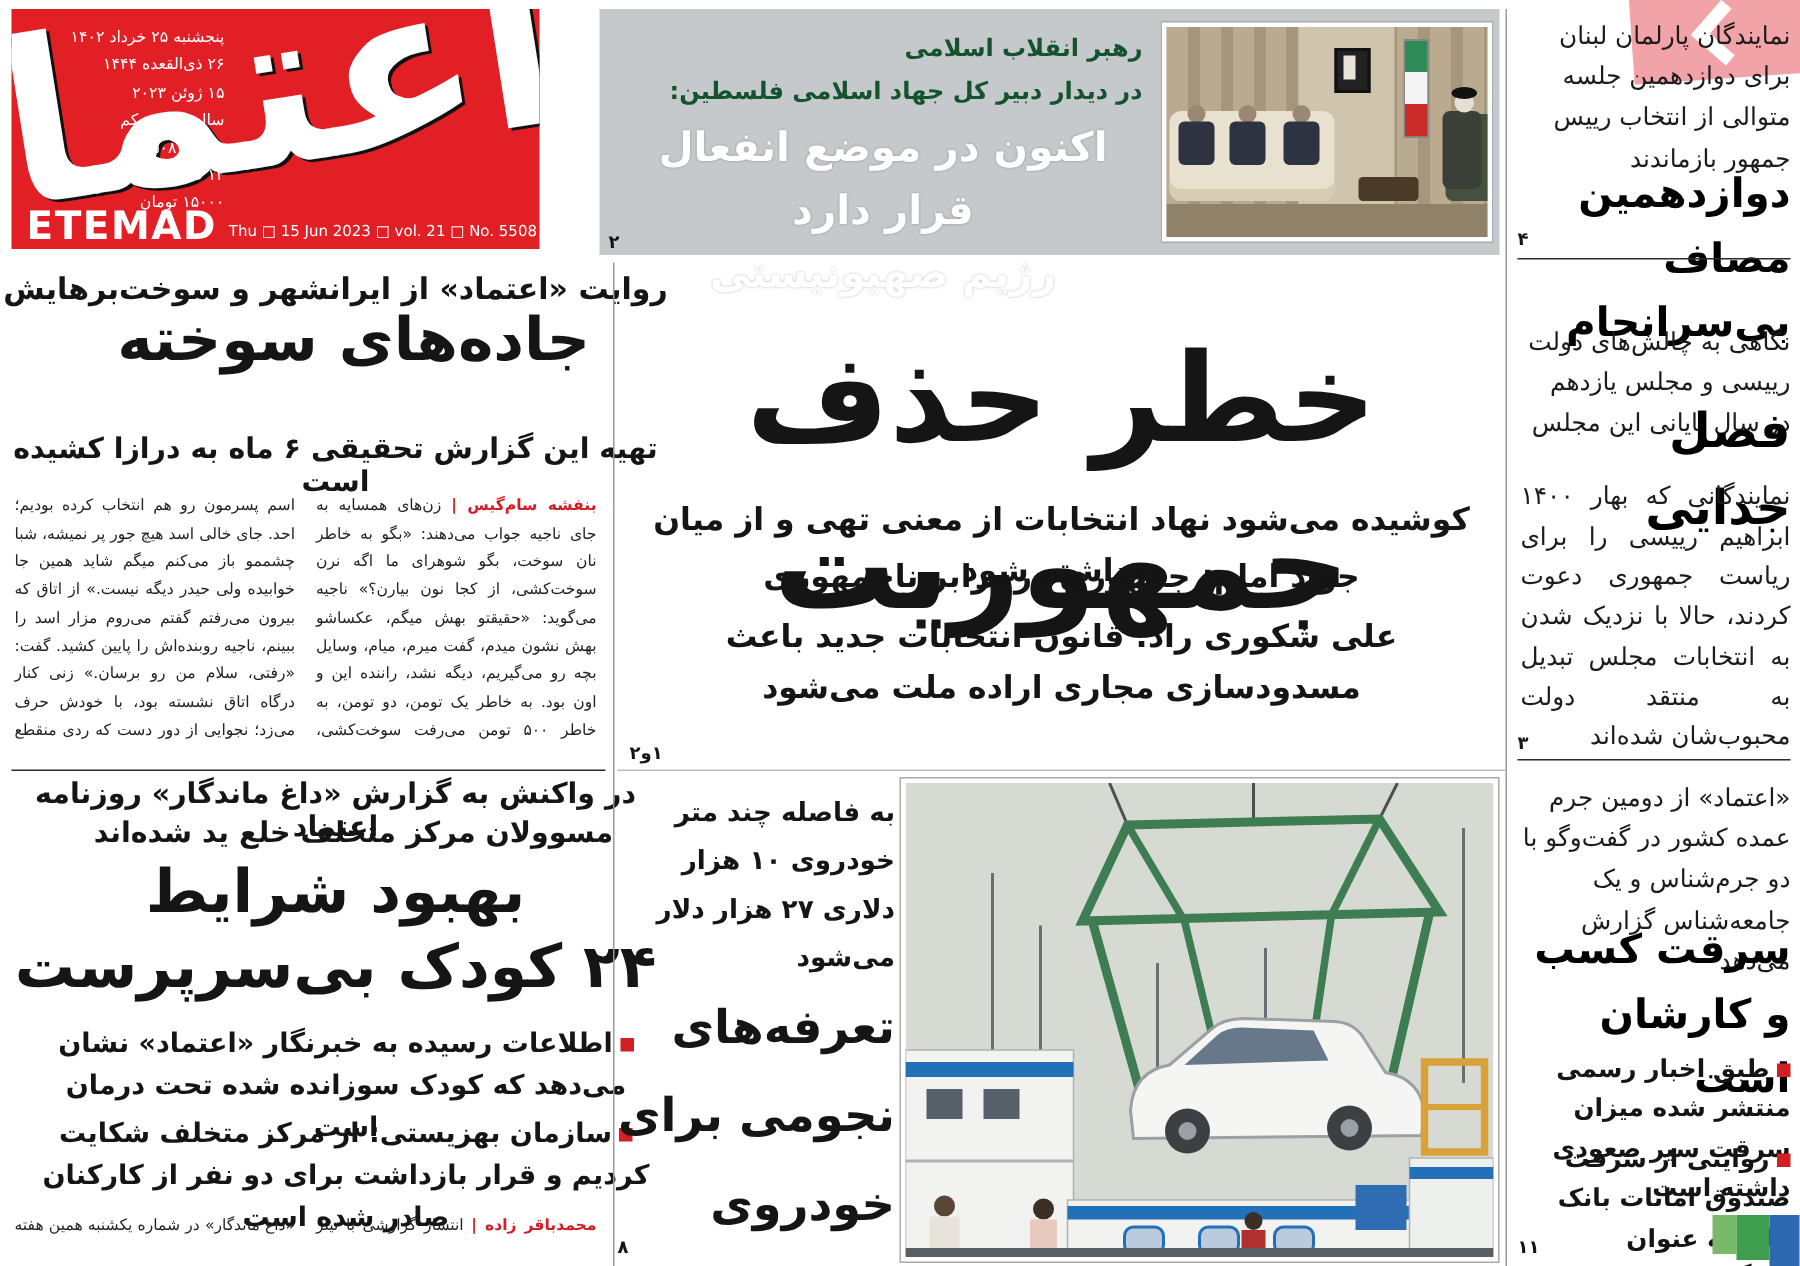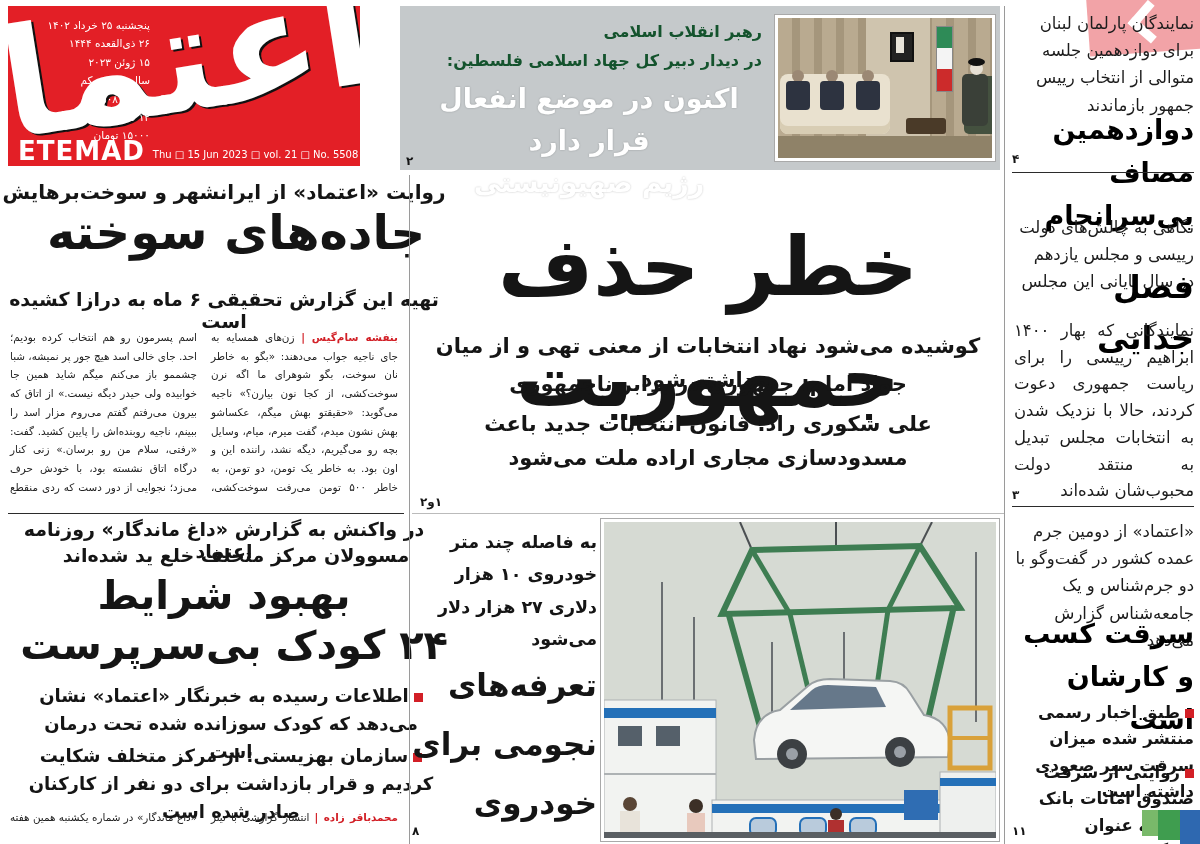--- a/index.html
+++ b/index.html
@@ -58,29 +58,29 @@
   .lead-kicker{position:absolute;left:0;right:0;top:14px;text-align:center;font-size:21px;font-weight:700;}
   .lead-headline{position:absolute;left:0;right:0;top:40px;text-align:center;font-size:82px;
       font-weight:700;letter-spacing:-2px;line-height:1.35;}
   .lead-sub{position:absolute;left:0;right:0;text-align:center;font-weight:700;line-height:1.6;}
   .lead-pagenum{position:absolute;left:8px;bottom:4px;font-size:12px;font-weight:700;}
 
   
   .kicker-c{position:absolute;left:0;right:0;text-align:center;font-weight:700;}
   .burned-kicker{top:180px;font-size:20px;}
   .burned-headline{position:absolute;left:0;right:0;top:204px;text-align:center;
-      font-size:48px;font-weight:700;padding-left:24px;}
+      font-size:40px;font-weight:700;padding-left:24px;}
   .burned-sub{top:288px;font-size:19px;}
   .body-cols{position:absolute;font-size:10.4px;line-height:1.8;text-align:justify;
       column-count:2;column-gap:14px;color:#222;}
   .byline-red{color:#d21f26;font-weight:700;}
   .orphan-kicker1{top:518px;font-size:19px;}
   .orphan-kicker2{top:544px;font-size:19px;padding-left:24px;}
   .orphan-headline1{position:absolute;left:0;right:0;top:572px;text-align:center;font-size:40px;font-weight:700;}
-  .orphan-headline2{position:absolute;left:0;right:0;top:622px;font-size:40px;font-weight:700;}
+  .orphan-headline2{position:absolute;left:0;right:0;top:622px;text-align:center;font-size:40px;font-weight:700;}
   .bullet-line{position:absolute;left:20px;right:6px;text-align:center;font-size:18px;
       font-weight:700;line-height:1.55;}
   .redsq{display:inline-block;width:9px;height:9px;background:#d21f26;margin-left:5px;}
 
   
   .car-kicker{position:absolute;right:0;width:100%;text-align:right;font-size:17.5px;
       font-weight:700;line-height:1.85;}
   .car-headline{position:absolute;right:0;width:100%;text-align:right;font-size:31px;
       font-weight:700;line-height:1.9;}
   .car-pagenum{position:absolute;left:0;bottom:6px;font-size:12px;font-weight:700;}

